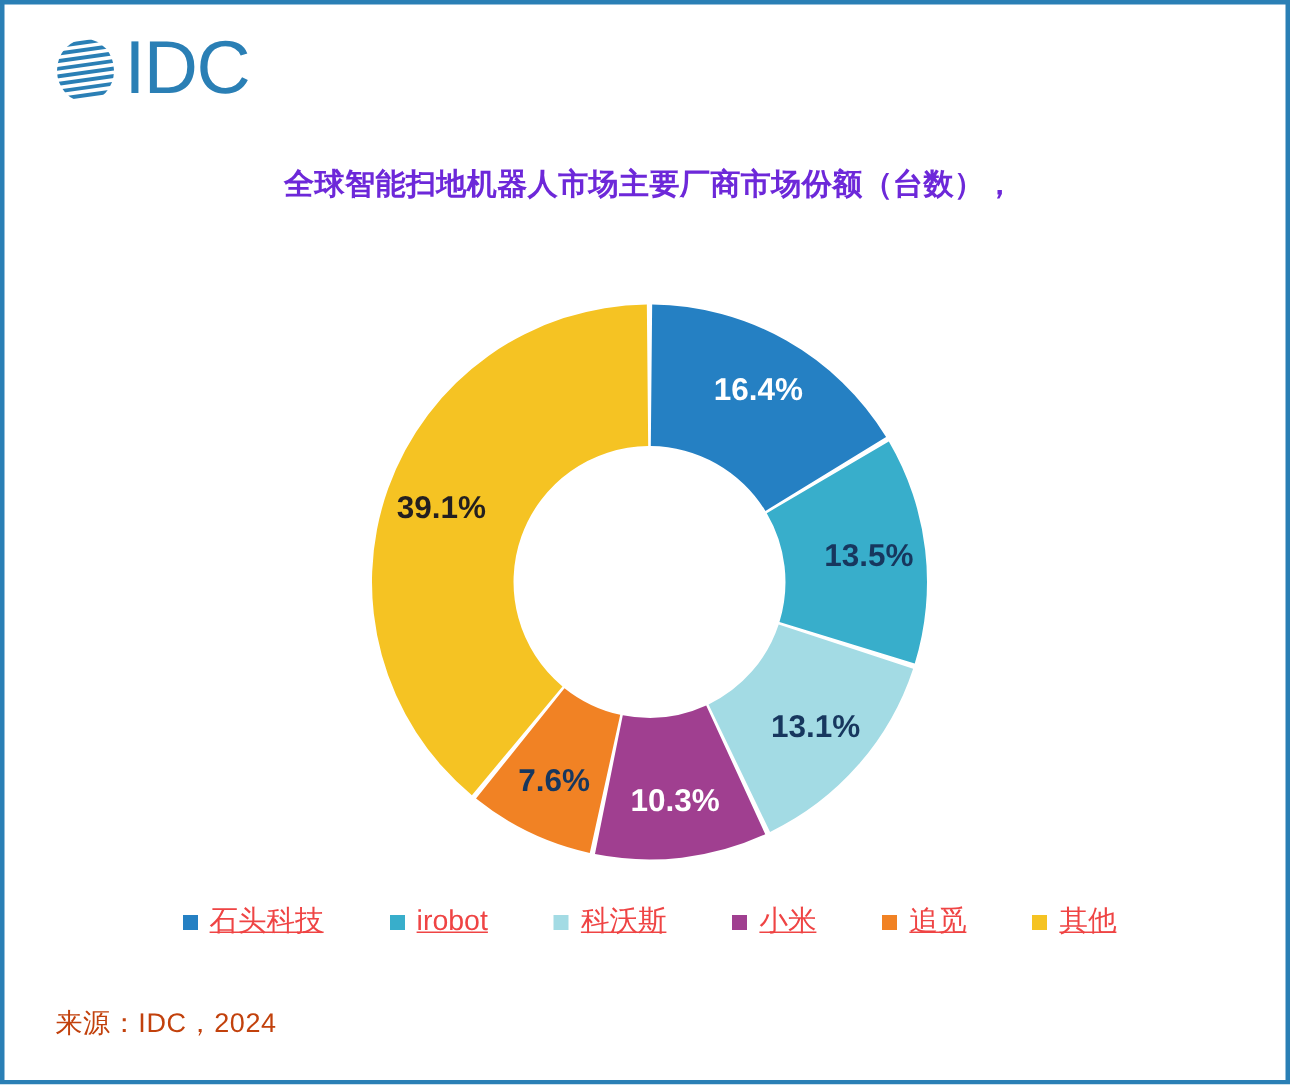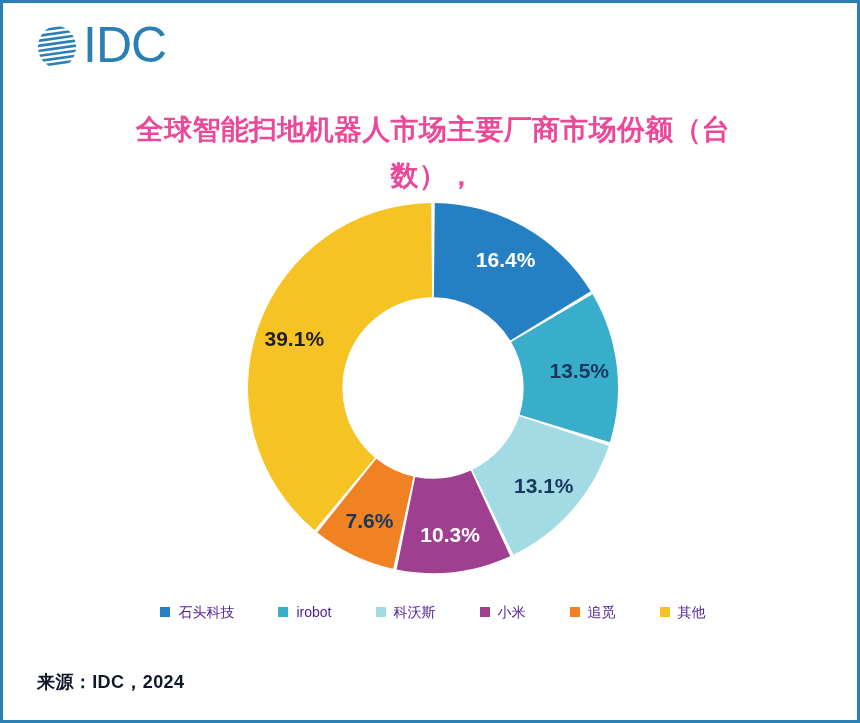--- a/index.html
+++ b/index.html
@@ -42,22 +42,22 @@
     top: -2px;
   }
 
   
   #title {
     position: absolute;
     left: 130px;
     top: 104px;
     width: 600px;
     text-align: center;
-    color: #ec4899;
-    font-size: 28px;
+    color: #6d28d9;
+    font-size: 20px;
     font-weight: bold;
     line-height: 1.65;
     letter-spacing: 0.3px;
   }
 
   
   #chart-area {
     position: absolute;
     left: 0;
     top: 185px;
@@ -86,35 +86,35 @@
     align-items: center;
     margin: 0 22px;
   }
   .legend-swatch {
     width: 10px;
     height: 10px;
     margin-right: 8px;
     flex: 0 0 auto;
   }
   .legend-label {
-    color: #4c1d95;
-    font-size: 14px;
+    color: #ef4444;
+    font-size: 19px;
     white-space: nowrap;
     line-height: 1;
+    text-decoration: underline;
   }
 
   
   #source {
     position: absolute;
     left: 34px;
     bottom: 26px;
-    color: #0f172a;
+    color: #c2410c;
     font-size: 18px;
     letter-spacing: 0.4px;
-    font-weight: bold;
   }
 </style>
 </head>
 <body>
 
 <div id="slide">
 
   <div id="logo">
     <svg id="logo-globe" width="48" height="48" viewBox="0 0 48 48">
       <defs>

